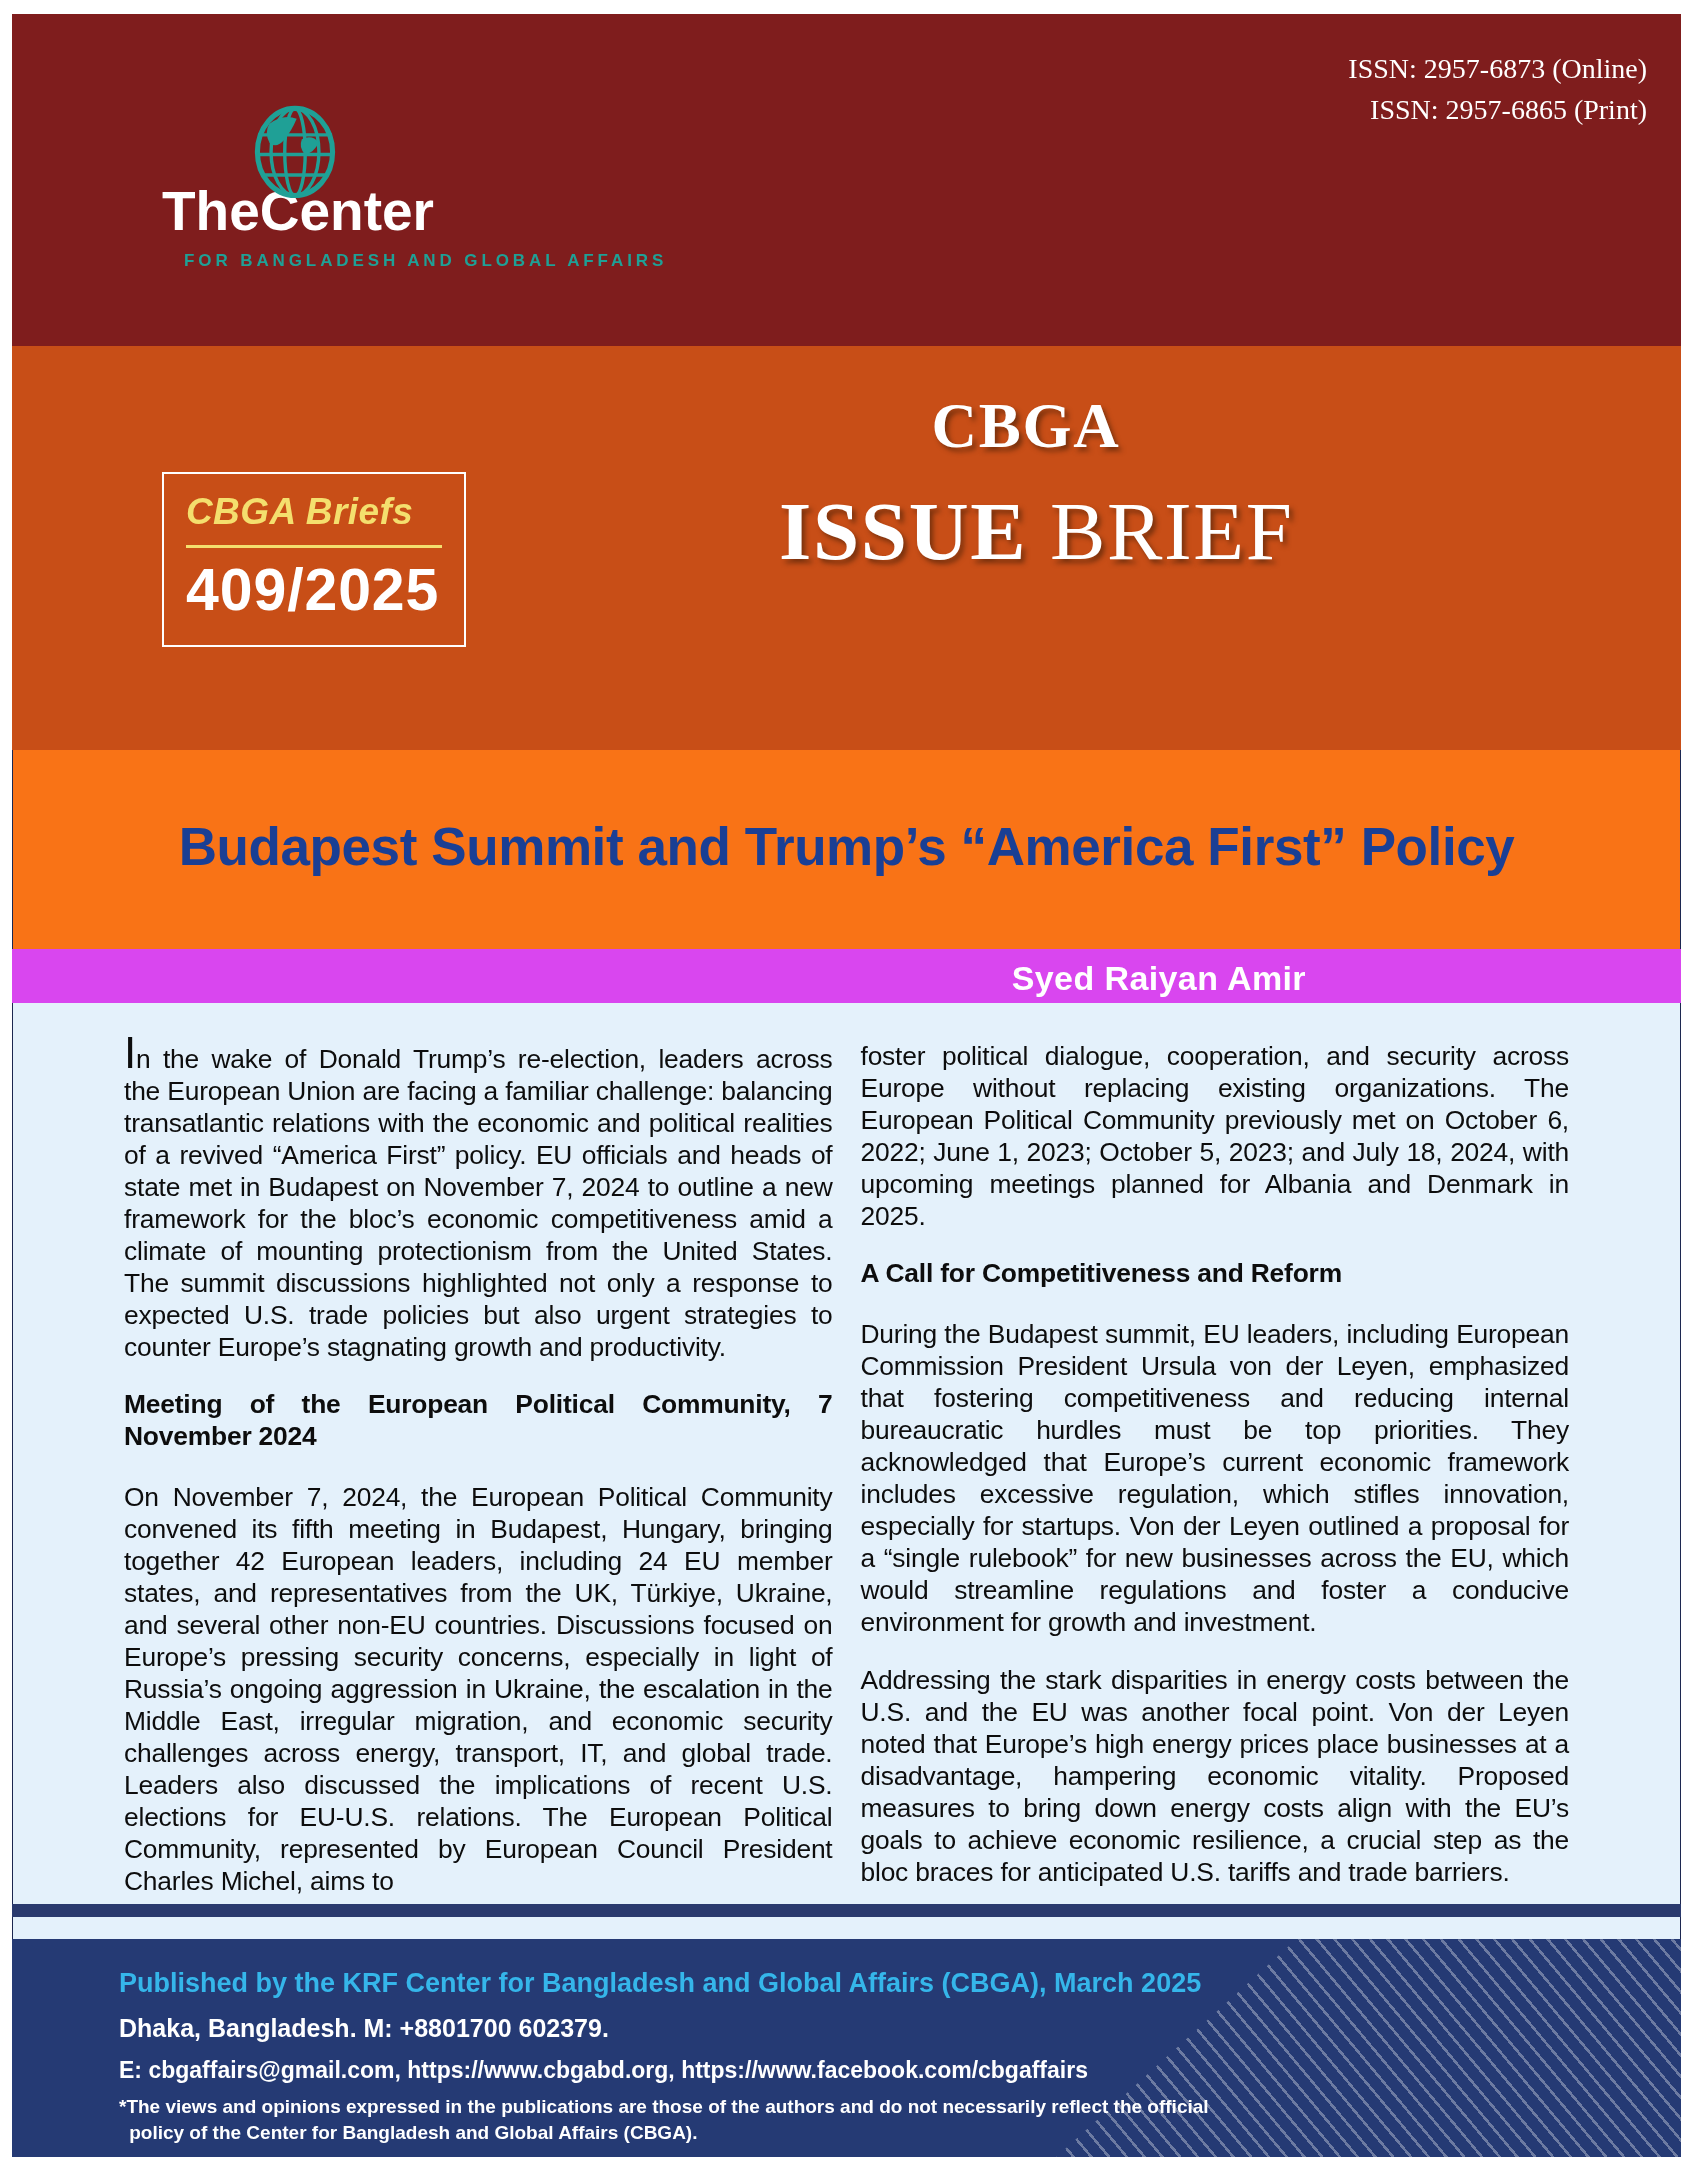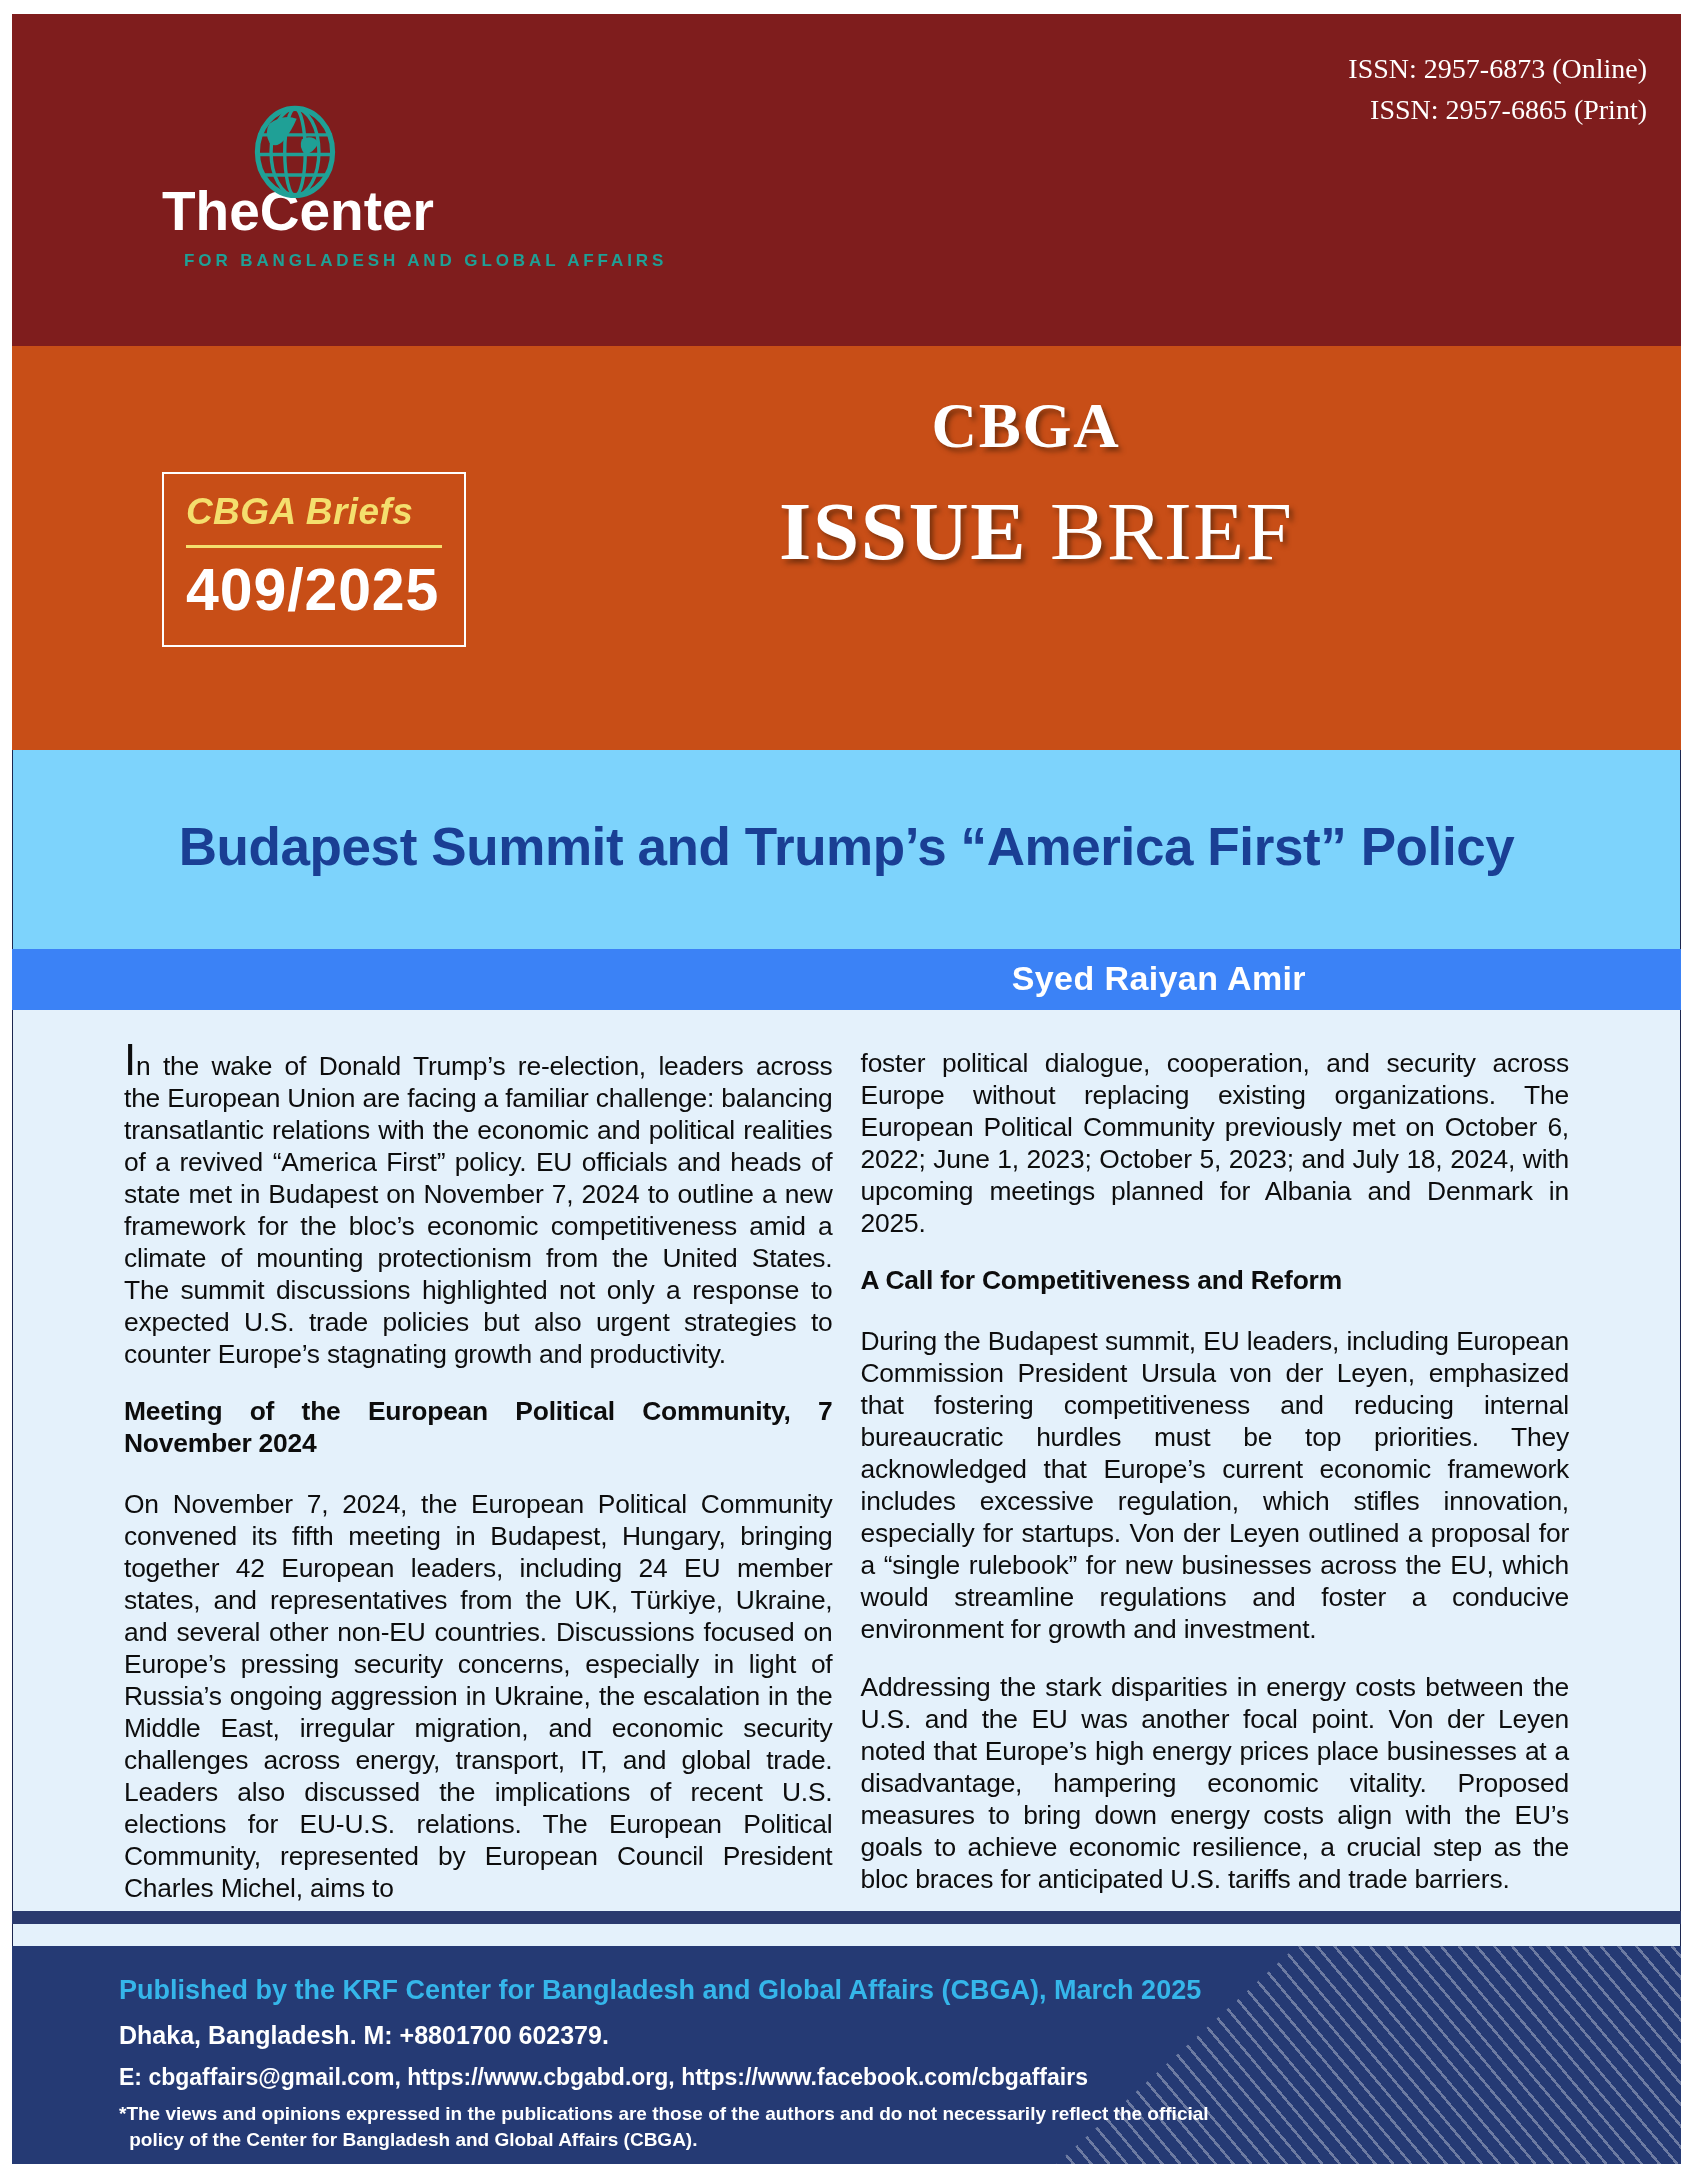--- a/index.html
+++ b/index.html
@@ -18,26 +18,26 @@
   
   .band-header{
     position:relative;
     height:332px;background:#7f1d1d;overflow:hidden;
   }
   .band-orange{
     position:relative;
     height:404px;background:#c84e17;overflow:hidden;
   }
   .title-area{
-    position:relative;height:199px;background:#7dd3fc;
+    position:relative;height:199px;background:#f97316;
     border-left:1.7px solid #1c2750;border-right:1.7px solid #1c2750;
     box-sizing:border-box;
   }
   .author-bar{
-    position:relative;height:61px;background:#3b82f6;
+    position:relative;height:54px;background:#d946ef;
   }
   .body-area{
     position:relative;height:901px;background:#e4f1fb;
     border-left:1.7px solid #1c2750;border-right:1.7px solid #1c2750;
     box-sizing:border-box;
   }
   .navy-strip{height:13.6px;background:#2a3a6e;}
   .gap-strip{
     height:22px;background:#e4f1fb;
     border-left:1.7px solid #1c2750;border-right:1.7px solid #1c2750;

